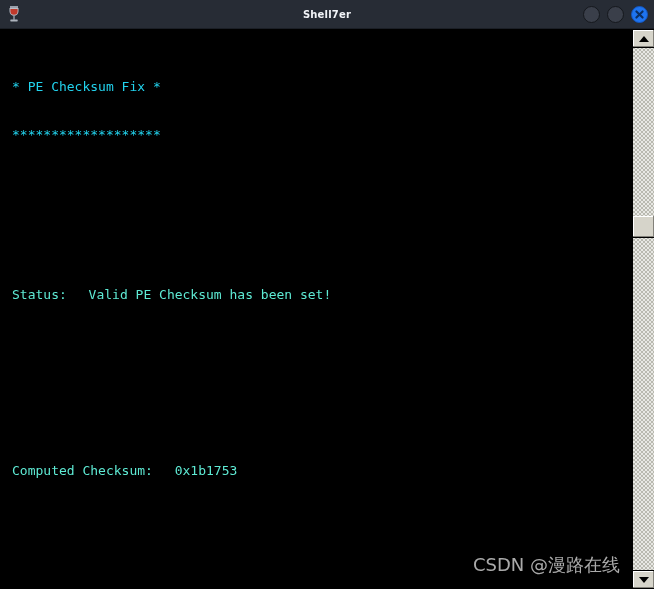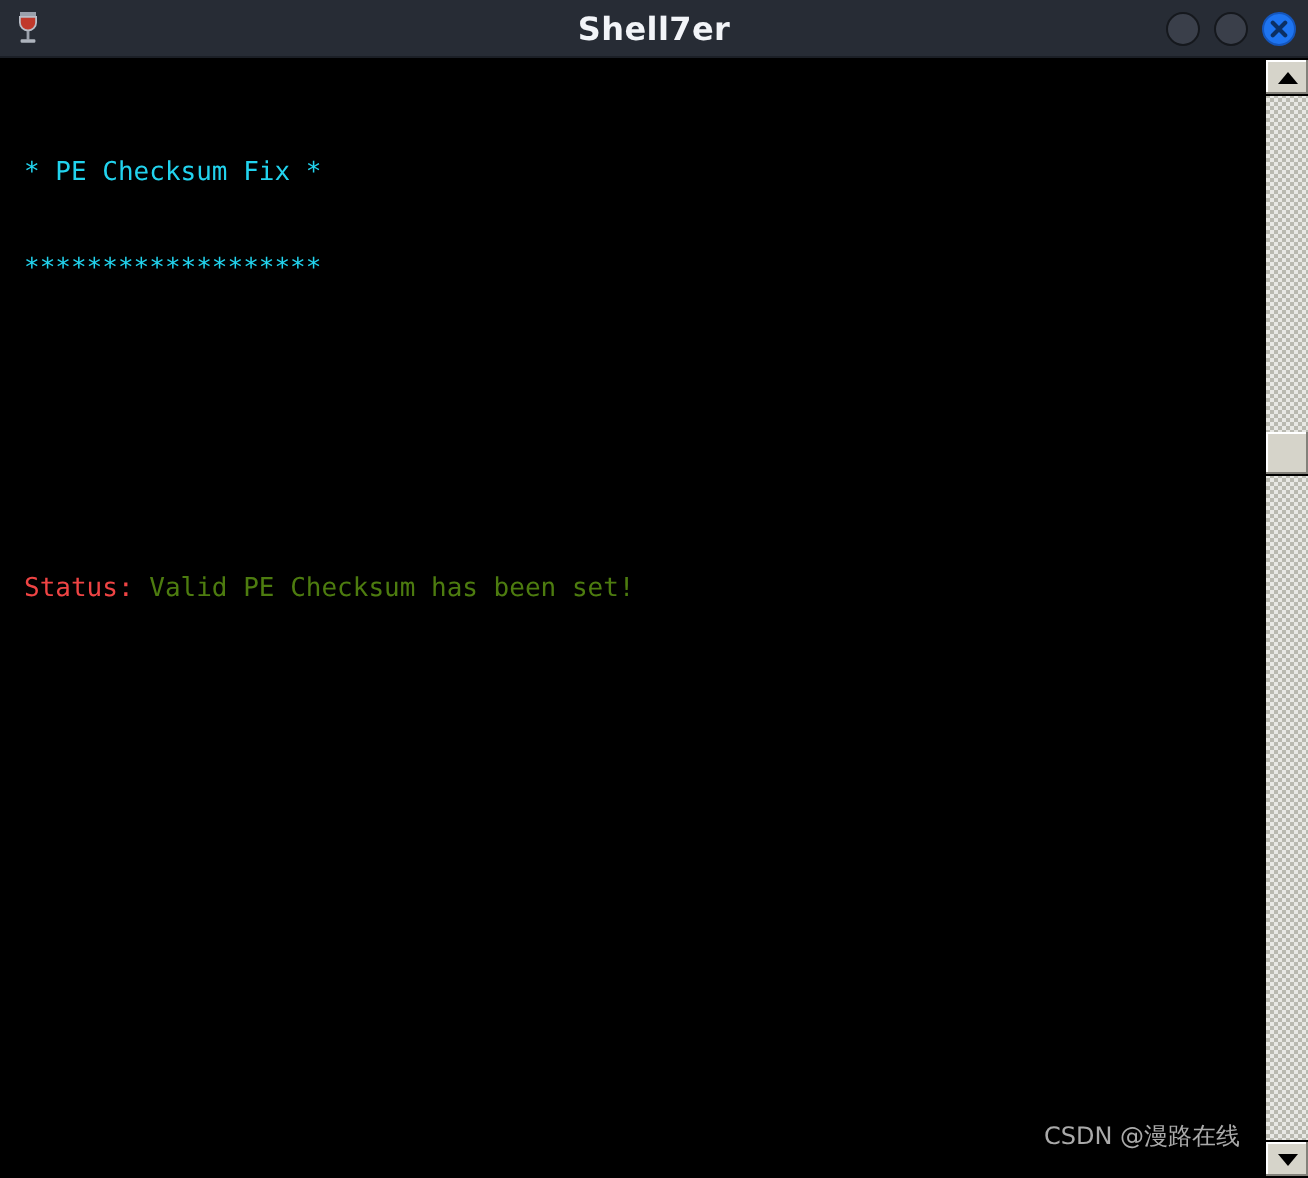--- a/index.html
+++ b/index.html
@@ -40,21 +40,21 @@
     align-items: center;
     justify-content: center;
     flex: 0 0 auto;
   }
   #title-text {
     position: absolute;
     left: 0;
     right: 0;
     text-align: center;
     font-family: "DejaVu Sans", sans-serif;
-    font-size: 16px;
+    font-size: 10px;
     font-weight: bold;
     color: #f2f4f8;
     letter-spacing: 0.2px;
     pointer-events: none;
   }
   #window-buttons {
     margin-left: auto;
     margin-right: 6px;
     display: flex;
     align-items: center;
@@ -96,29 +96,29 @@
   #console {
     font-family: "DejaVu Sans Mono", monospace;
     font-size: 13px;
     line-height: 16px;
     white-space: pre;
     color: #d0d0d0;
     padding-top: 2px;
   }
   .line { height: 16px; white-space: pre; padding-left: 12px; }
   .c-cyan    { color: #22d3ee; }
-  .c-yellow  { color: #ef4444; }
-  .c-white   { color: #4d7c0f; }
+  .c-yellow  { color: #5eead4; }
+  .c-white   { color: #5eead4; margin-left: 14px; }
 
   #watermark {
     position: absolute;
     right: 12px;
     bottom: 12px;
     font-family: "DejaVu Sans", sans-serif;
-    font-size: 12px;
+    font-size: 18px;
     color: #c8c8c8;
     opacity: 0.85;
     white-space: nowrap;
     pointer-events: none;
   }
 
   
   #scrollbar {
     width: 22px;
     min-width: 22px;
@@ -211,20 +211,21 @@
         <div class="line c-cyan">* PE Checksum Fix *</div>
         <div class="line c-cyan">*******************</div>
         <div class="line">&nbsp;</div>
         <div class="line">&nbsp;</div>
 
         <div class="line"><span class="c-yellow">Status:</span><span class="c-white"> Valid PE Checksum has been set!</span></div>
         <div class="line">&nbsp;</div>
 
         <div class="line">&nbsp;</div>
 
+        <div class="line"><span class="c-yellow">Computed Checksum:</span><span class="c-white"> 0x1b1753</span></div>
 
         <div class="line">&nbsp;</div>
         
         
         
 
         
         
         
 

